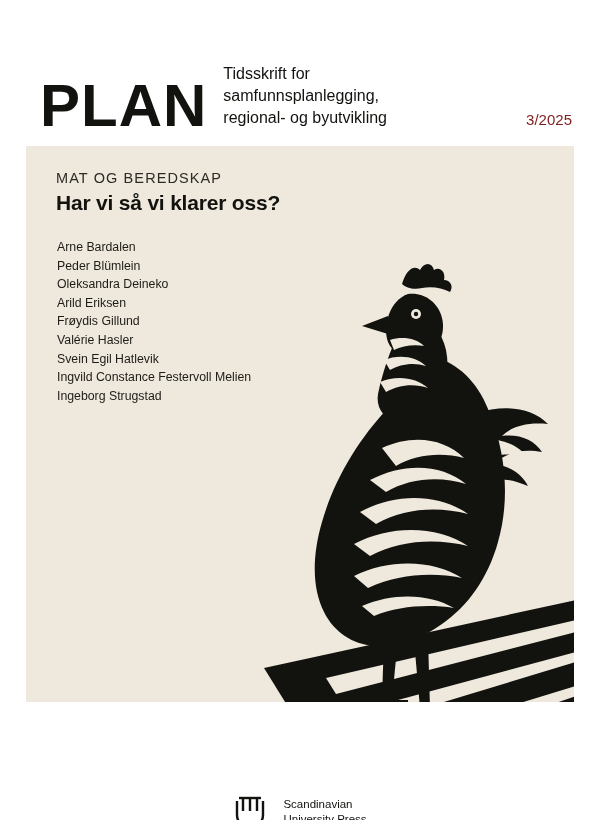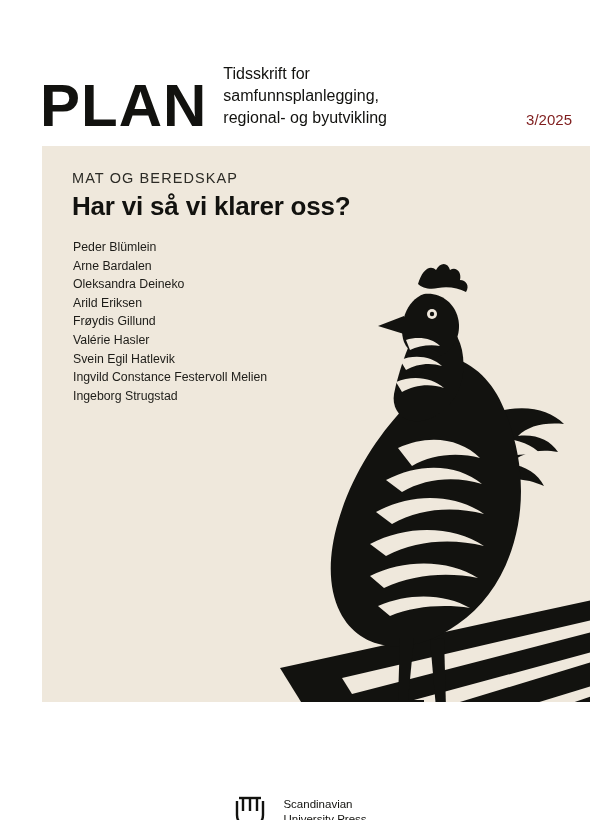--- a/index.html
+++ b/index.html
@@ -59,42 +59,42 @@
     font-size: 15px;
     color: #7f1d1d;
     padding-bottom: 2px;
     white-space: nowrap;
     text-align: right;
   }
 
   
   .panel {
     position: absolute;
-    left: 42px;
+    left: 26px;
     top: 114px;
     width: 548px;
     height: 556px;
     background: #efe8dc;
     overflow: hidden;
   }
 
   .kicker {
     position: absolute;
     left: 30px;
     top: 24px;
     font-size: 14.5px;
     letter-spacing: 1.1px;
     color: #2c2b26;
     font-family: "Liberation Sans", sans-serif;
   }
   .headline {
     position: absolute;
     left: 30px;
     top: 45px;
-    font-size: 26px;
+    font-size: 21px;
     font-weight: bold;
     color: #12120f;
     font-family: "Liberation Sans", sans-serif;
     letter-spacing: -0.2px;
   }
 
   .authors {
     position: absolute;
     left: 31px;
     top: 92px;
@@ -155,22 +155,22 @@
 regional- og byutvikling</div>
     <div class="issue">3/2025</div>
   </div>
 
   <div class="panel">
 
     <div class="kicker">MAT OG BEREDSKAP</div>
     <div class="headline">Har vi så vi klarer oss?</div>
 
     <div class="authors">
+      <div class="author">Arne Bardalen</div>
       <div class="author">Peder Blümlein</div>
-      <div class="author">Arne Bardalen</div>
       <div class="author">Oleksandra Deineko</div>
       <div class="author">Arild Eriksen</div>
       <div class="author">Frøydis Gillund</div>
       <div class="author">Valérie Hasler</div>
       <div class="author">Svein Egil Hatlevik</div>
       <div class="author">Ingvild Constance Festervoll Melien</div>
       <div class="author">Ingeborg Strugstad</div>
     </div>
 
     <div class="illo">

